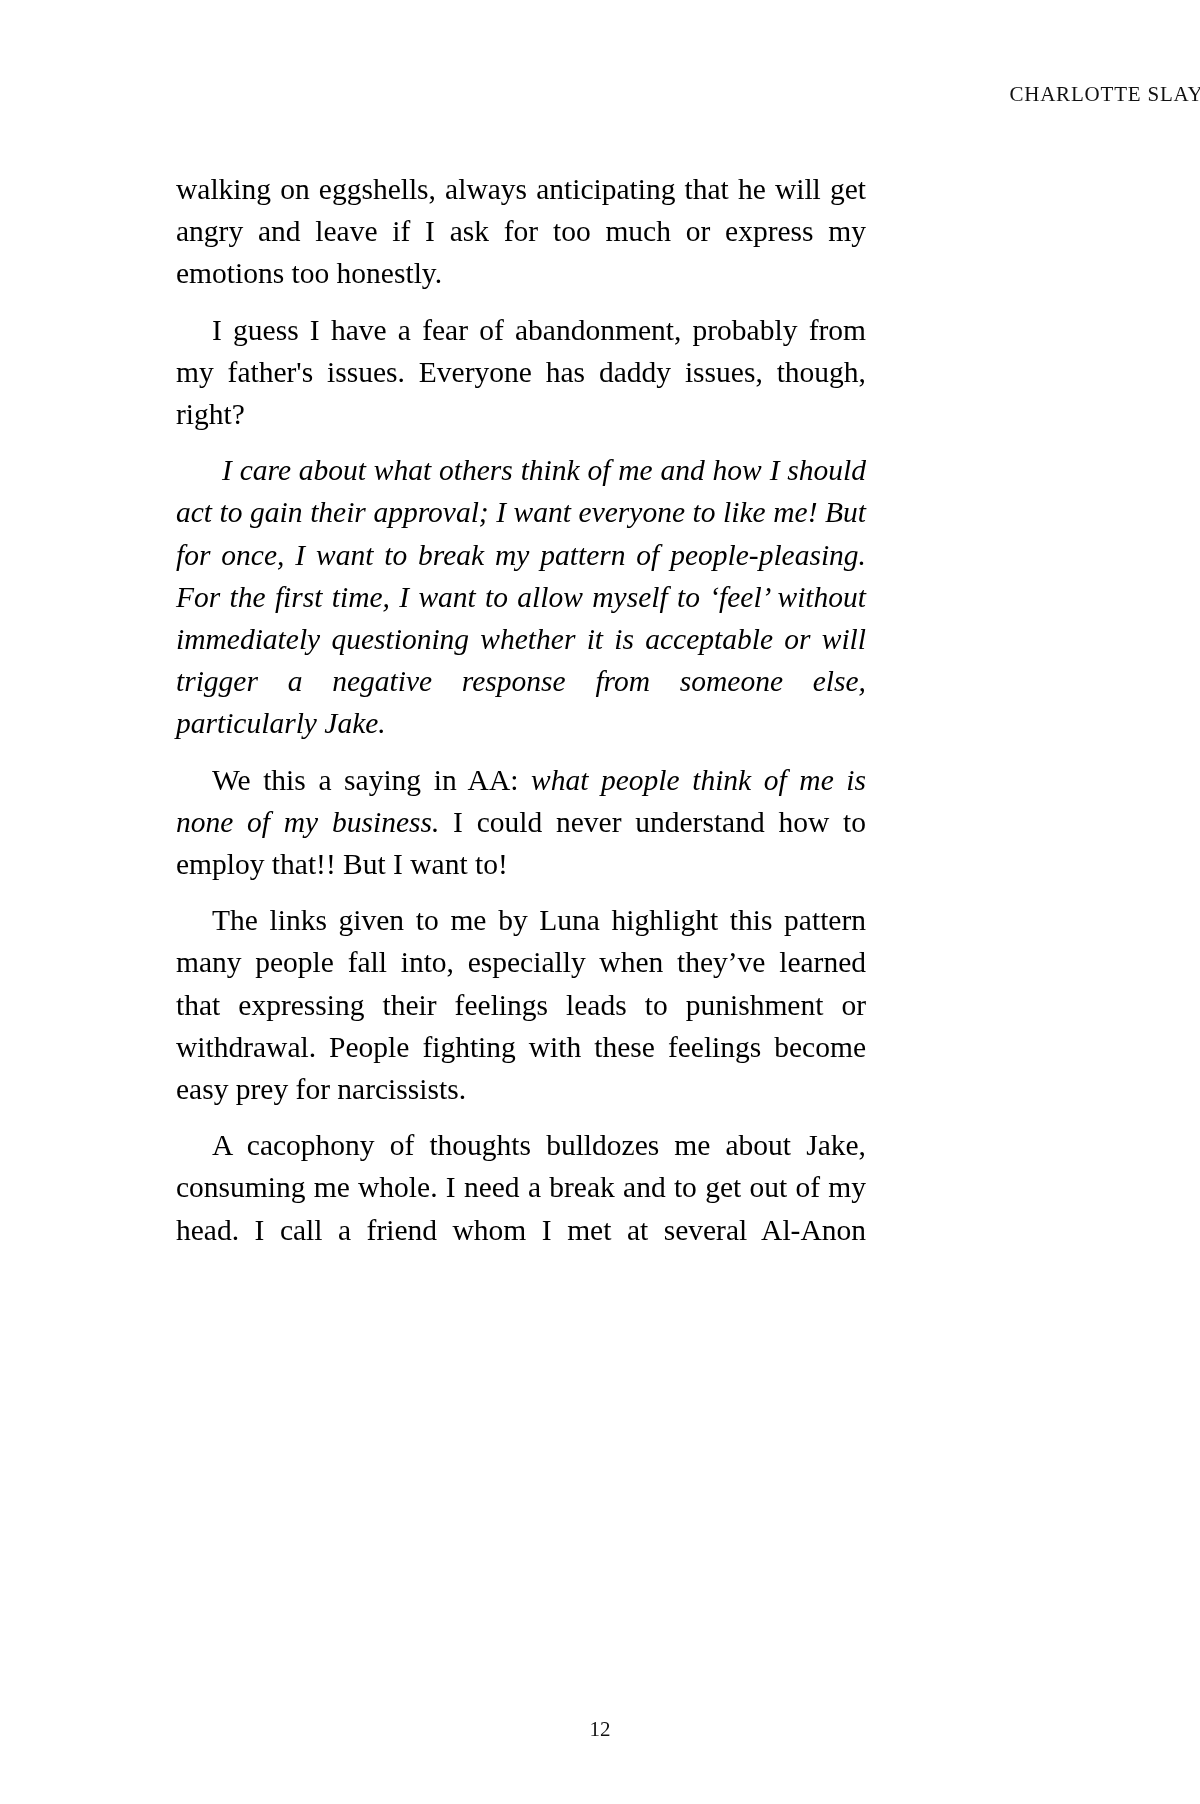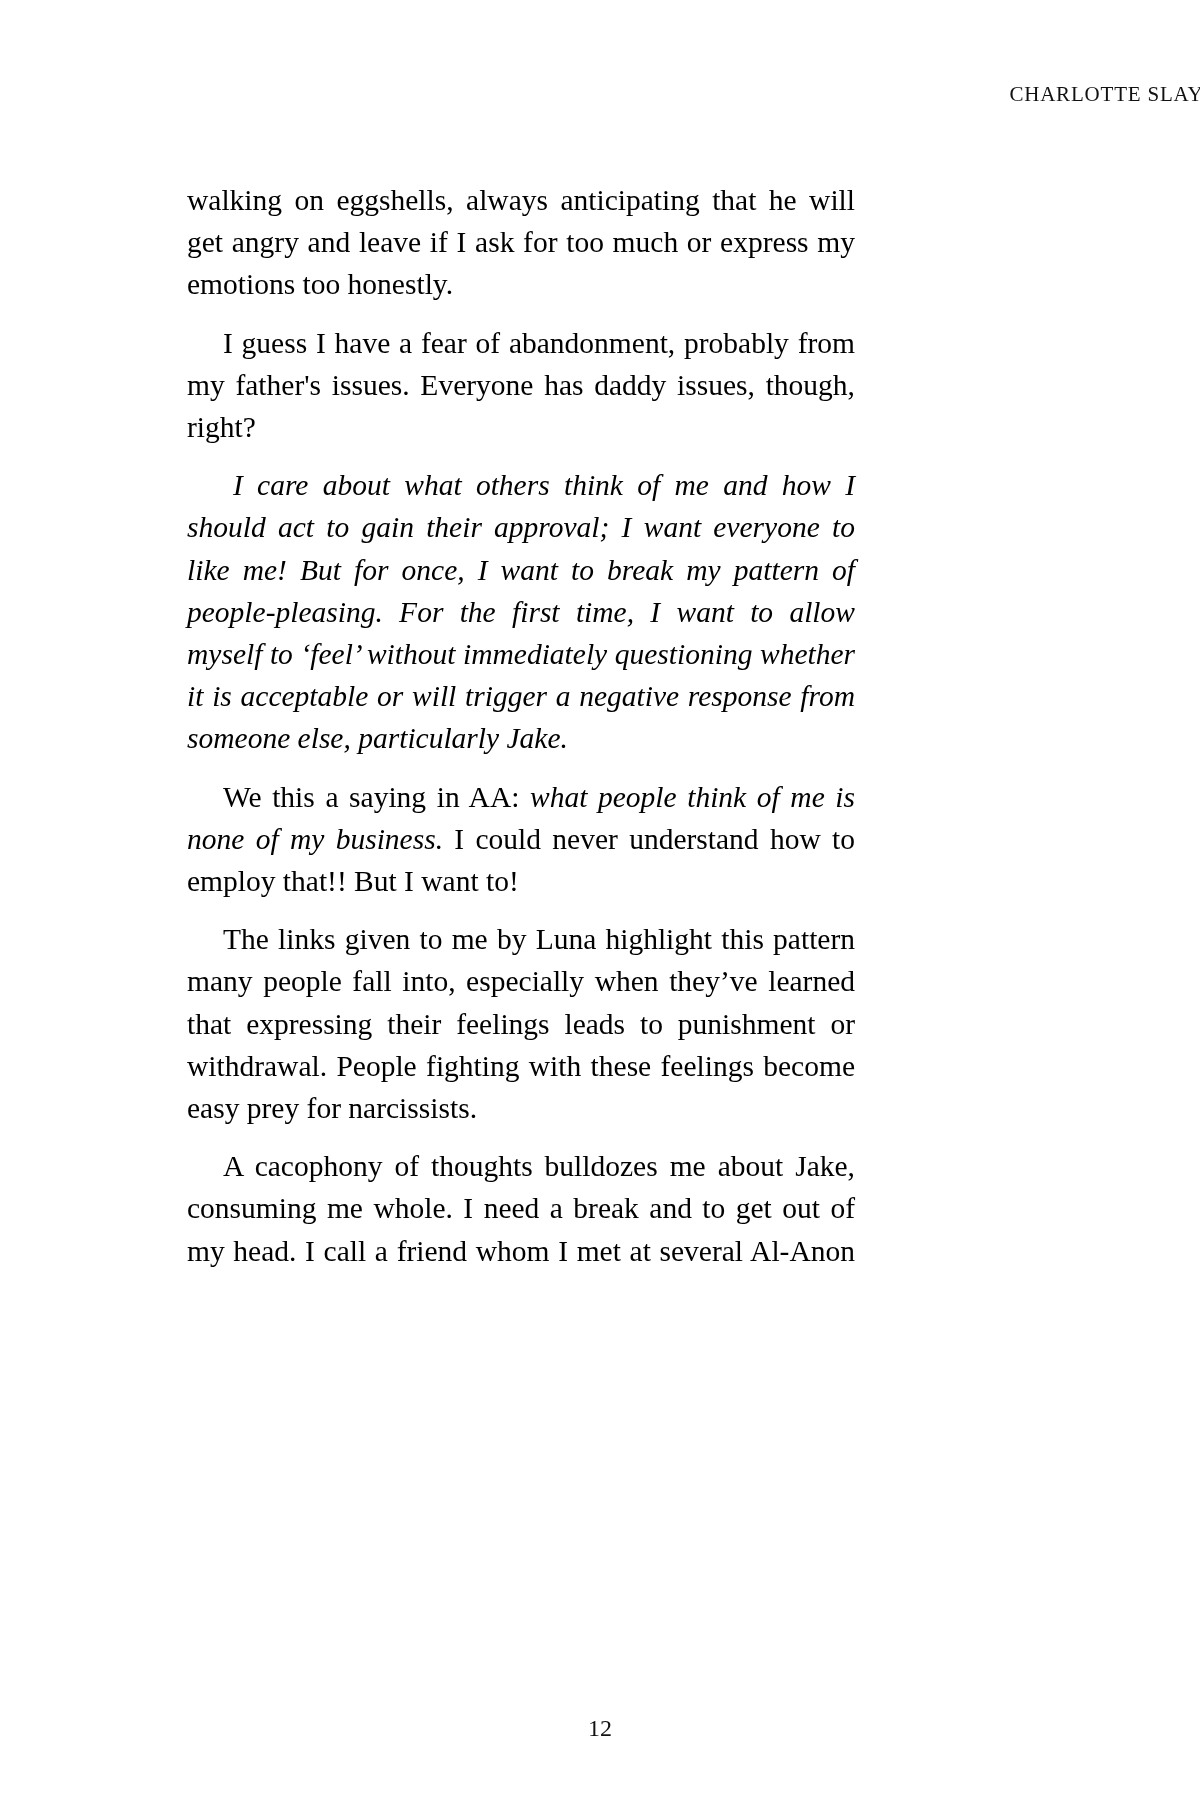--- a/index.html
+++ b/index.html
@@ -32,21 +32,21 @@
     font-weight: 400;
     margin-left: 32px;
   }
   .content {
     position: absolute;
     top: 163px;
     left: 171px;
     width: 700px;
   }
   p.para {
-    margin: 16px;
+    margin: 5px;
     padding: 0;
     font-size: 29.5px;
     line-height: 42.2px;
     text-align: justify;
     text-justify: inter-word;
     color: #000000;
     hyphens: none;
   }
   p.para + p.para {
     margin-top: 14px;
@@ -64,21 +64,21 @@
   }
   .italic {
     font-style: italic;
   }
   .folio {
     position: absolute;
     bottom: 62px;
     left: 0;
     width: 1200px;
     text-align: center;
-    font-size: 24px;
+    font-size: 21px;
     color: #111111;
   }
 </style>
 </head>
 <body>
 
 <div class="page">
 
   <div class="running-head">CHARLOTTE SLAYER</div>
 

